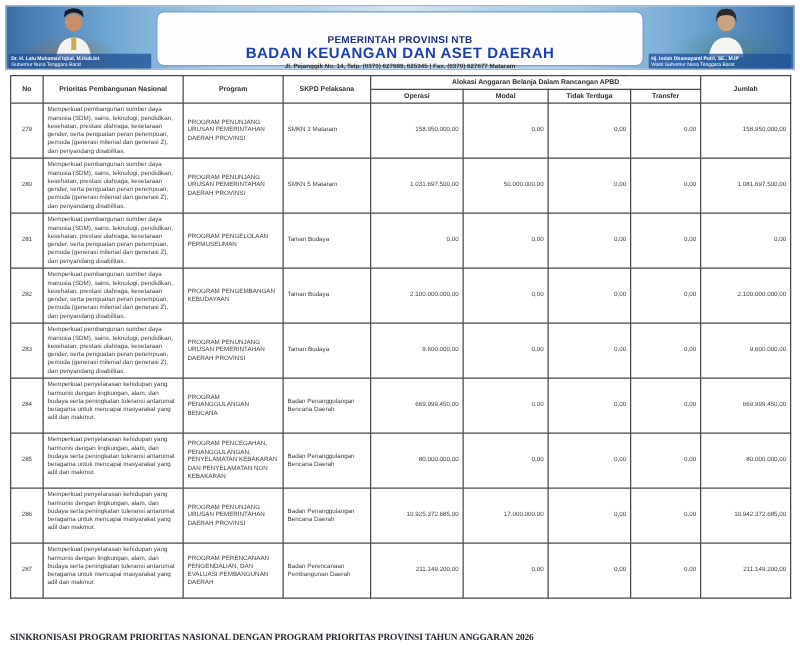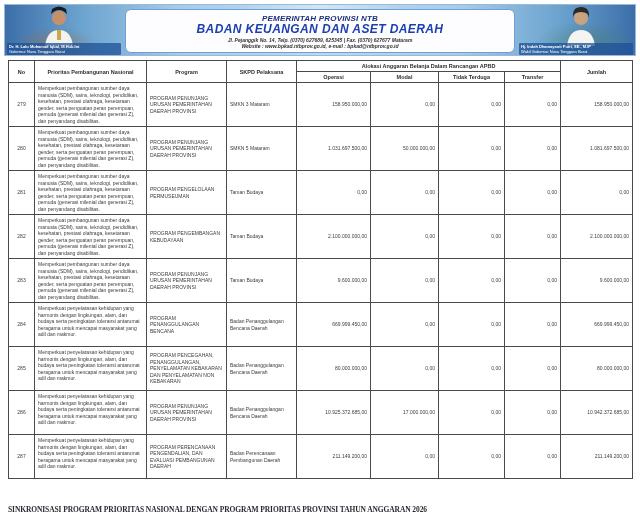--- a/index.html
+++ b/index.html
@@ -24,21 +24,21 @@
   .photo.right svg { right:32px; }
   .caption {
     position:absolute; bottom:2px; left:2px; right:2px;
     background:rgba(30,80,150,.75); color:#fff; font-size:4px; line-height:1.25;
     font-weight:bold; padding:1px 2px; border-radius:1px;
   }
   .caption .cap-title { font-weight:normal; }
   .center-box {
     position:absolute; left:50%; top:4px; transform:translateX(-50%);
     width:390px; height:44px; background:#fdfdff;
-    border:1.5px solid #6f9ed8; border-radius:6px; text-align:center; padding-top:4px;font-style:italic;
+    border:1.5px solid #6f9ed8; border-radius:6px; text-align:center; padding-top:17px;
   }
   .hline1 { font-size:8px; font-weight:bold; color:#1b2f7e; letter-spacing:.2px; }
   .hline2 { font-size:12px; font-weight:bold; color:#1b3fae; letter-spacing:.4px; line-height:1.05; }
   .hline3 { font-size:5px; font-weight:bold; color:#333; margin-top:1px; }
   .hline4 { font-size:5px; font-weight:bold; color:#333; }
 
   
   table { position:absolute; left:8px; top:60px; width:624px; border-collapse:collapse; table-layout:fixed; }
   col.c-no{width:26px;} col.c-pri{width:112px;} col.c-prog{width:80px;} col.c-skpd{width:70px;}
   col.c-op{width:74px;} col.c-mod{width:68px;} col.c-tt{width:66px;} col.c-tr{width:56px;} col.c-jml{width:72px;}

